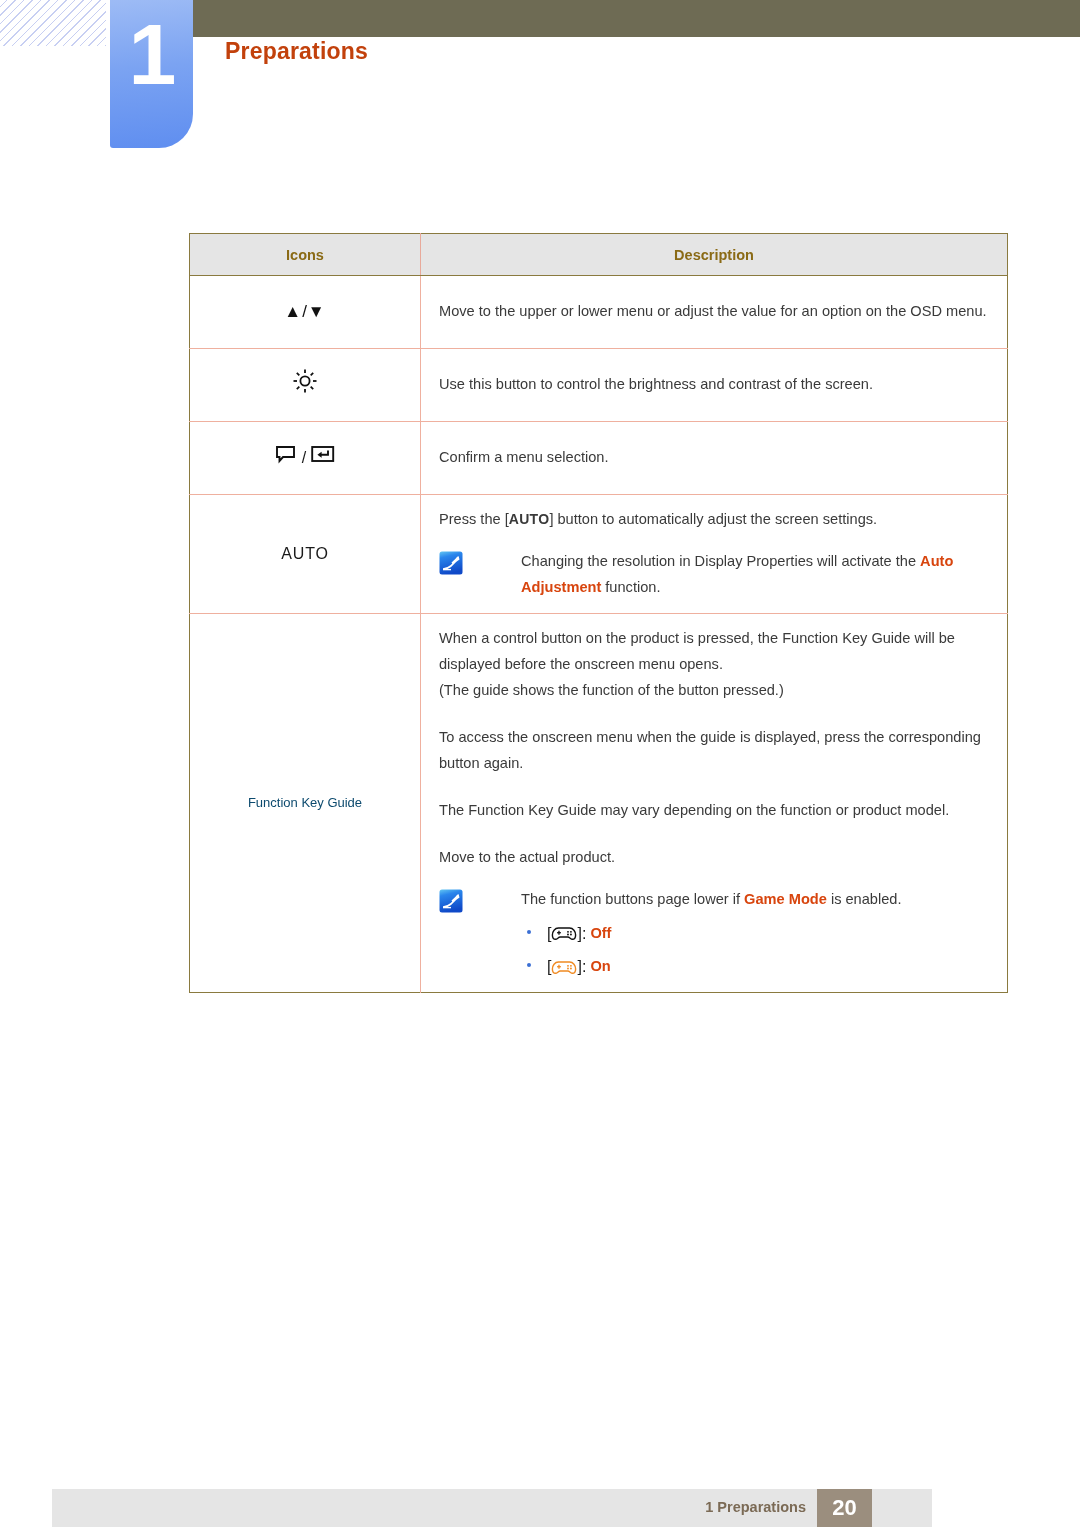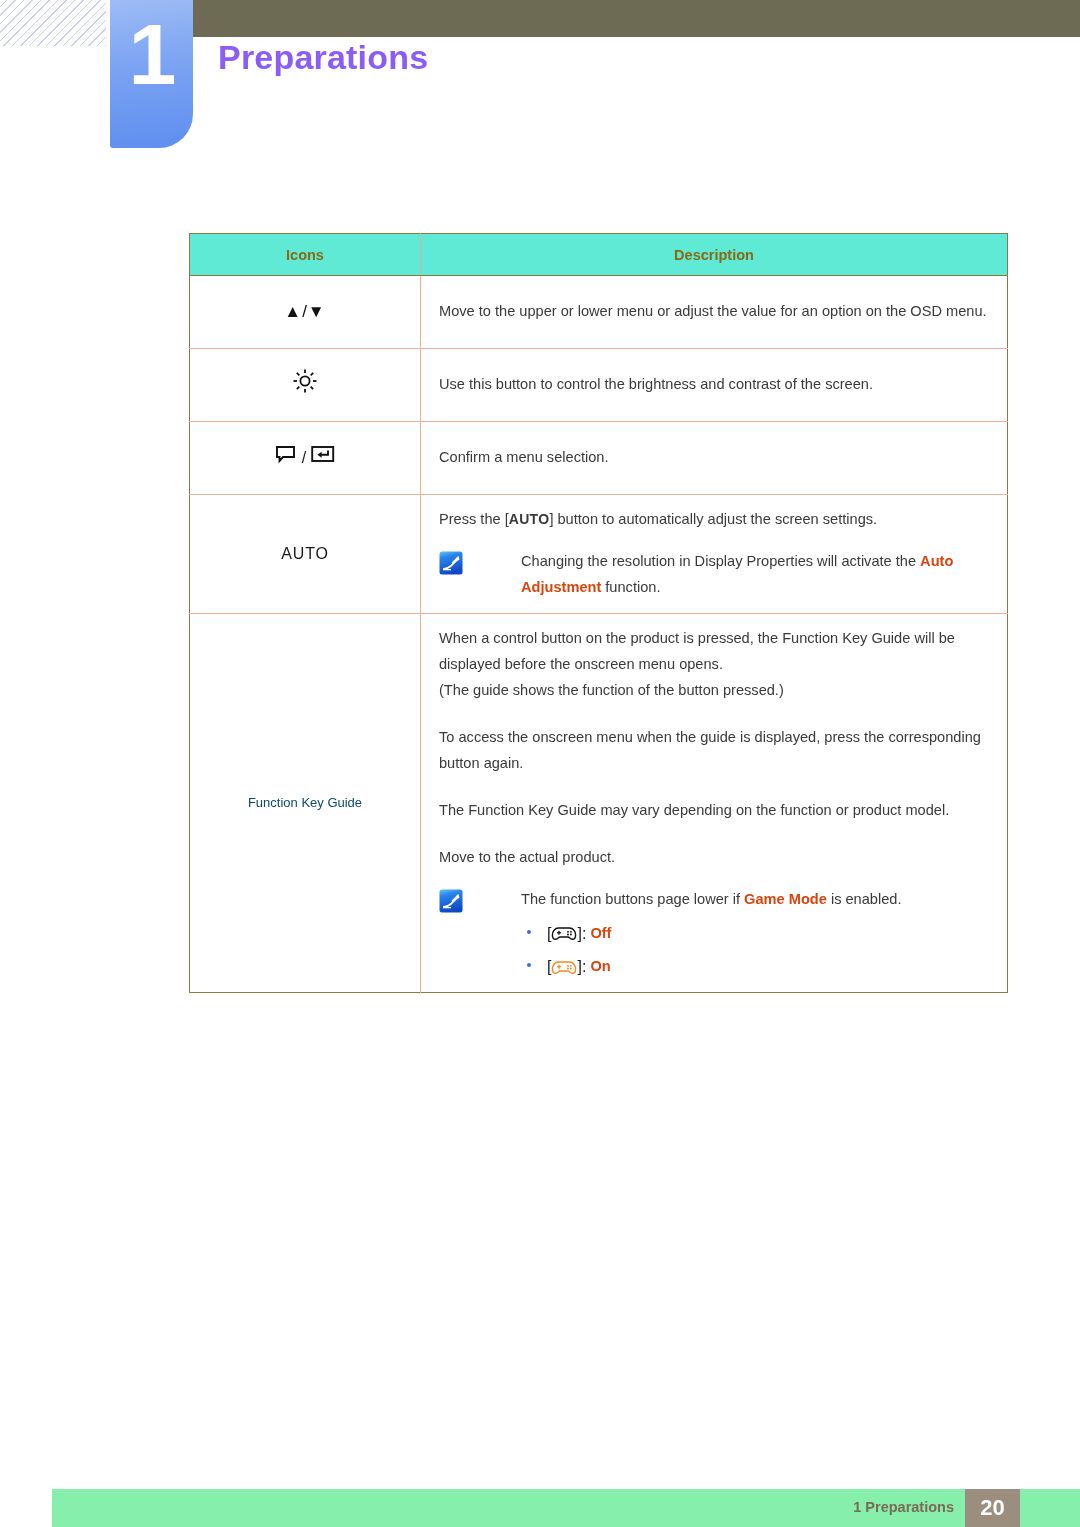--- a/index.html
+++ b/index.html
@@ -59,25 +59,25 @@
     text-align: center;
     font-size: 86px;
     font-weight: bold;
     color: #ffffff;
     line-height: 1;
     letter-spacing: -2px;
     font-family: "Liberation Sans", sans-serif;
   }
   #chapter-title {
     position: absolute;
-    left: 218px;
+    left: 225px;
     top: 38px;
-    font-size: 34px;
-    font-weight: bold;
-    color: #8b5cf6;
+    font-size: 23px;
+    font-weight: bold;
+    color: #c2410c;
     letter-spacing: 0.2px;
   }
 
   
   #icon-table {
     position: absolute;
     left: 189px;
     top: 233px;
     width: 818px;
     border-collapse: collapse;
@@ -86,21 +86,21 @@
   }
   #icon-table col.c-icon { width: 231px; }
   #icon-table col.c-desc { width: 587px; }
 
   #icon-table th,
   #icon-table td {
     vertical-align: middle;
     padding: 0;
   }
   #icon-table thead th {
-    background: #5eead4;
+    background: #e5e5e5;
     height: 41px;
     color: #8a6a15;
     font-size: 14.5px;
     font-weight: bold;
     text-align: center;
     border-bottom: 1px solid #8a7a3f;
   }
   #icon-table thead th.hd-icon {
     border-right: 1px solid #e8a99a;
   }
@@ -214,23 +214,23 @@
     font-size: 16px;
     vertical-align: middle;
     color: #1a1a1a;
   }
 
   
   #footer {
     position: absolute;
     left: 52px;
     top: 1489px;
-    width: 1028px;
+    width: 880px;
     height: 38px;
-    background: #86efac;
+    background: #e5e5e5;
   }
   #footer-text {
     position: absolute;
     right: 126px;
     top: 10px;
     font-size: 14.5px;
     font-weight: bold;
     color: #7b6a55;
     white-space: nowrap;
   }

